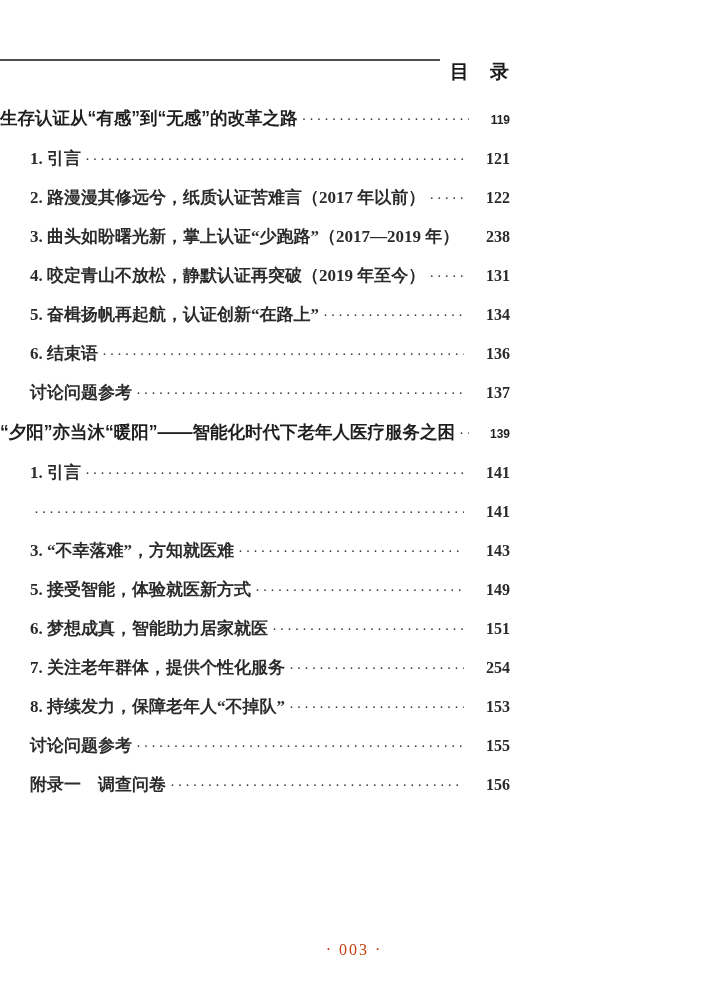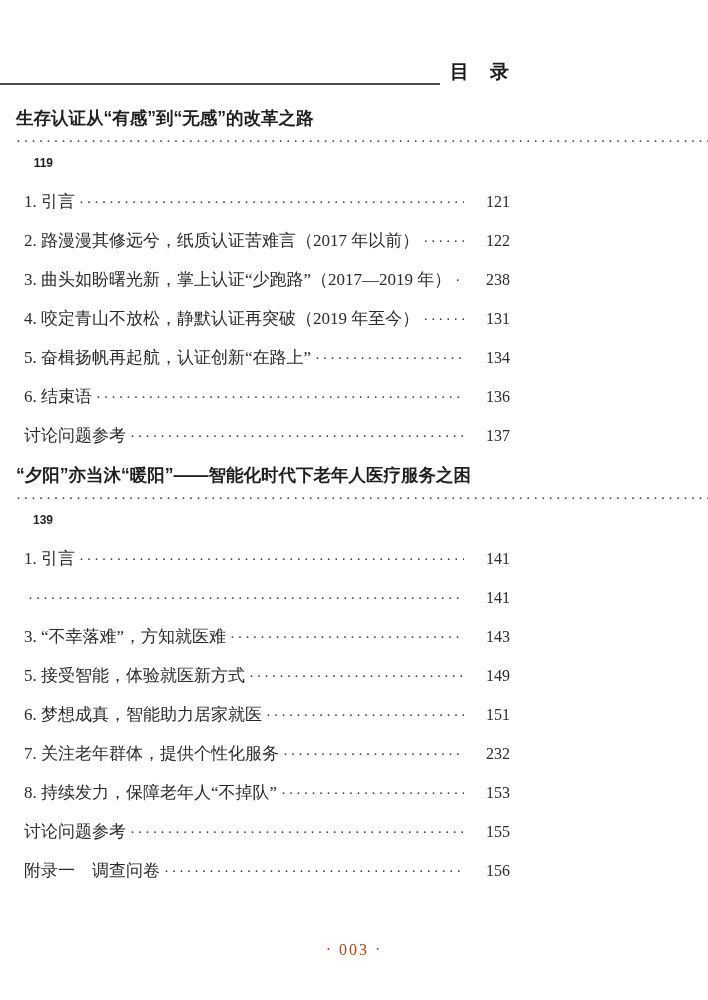--- a/index.html
+++ b/index.html
@@ -10,21 +10,21 @@
     font-family:"Liberation Serif","DejaVu Serif",serif;
     color:#2b2b2b;
     overflow:hidden;
   }
   
   .header-row{
     position:absolute;
     left:0;top:59px;
     width:510px;
     display:flex;
-    align-items:flex-end;
+    align-items:flex-start;
   }
   .header-rule{
     flex:1 1 auto;
     height:0;
     border-top:2px solid #4d4d4d;
     margin-right:10px;
   }
   .header-title{
     font-size:19px;
     font-weight:bold;
@@ -39,30 +39,29 @@
     width:510px;
   }
   .toc-row{
     display:flex;
     align-items:baseline;
     line-height:22px;
     margin-bottom:17px;
     white-space:nowrap;
   }
   .toc-row.title-row{
-    padding-left:12px;
     font-family:"Liberation Sans","DejaVu Sans",sans-serif;
     font-weight:bold;
     font-size:17.5px;
     color:#1f1f1f;
-    flex-direction:column;
   }
   .toc-row.sub-row{
-    padding-left:24px;
+    padding-left:30px;
     font-size:17px;
+    font-weight:bold;
   }
   .label{
     flex:0 0 auto;
     white-space:nowrap;
   }
   .leader{
     flex:1 1 auto;
     overflow:hidden;
     white-space:nowrap;
     margin:0 4px;
@@ -179,21 +178,21 @@
       <span class="pagenum">149</span>
     </div>
     <div class="toc-row sub-row">
       <span class="label">6. 梦想成真，智能助力居家就医</span>
       <span class="leader"></span>
       <span class="pagenum">151</span>
     </div>
     <div class="toc-row sub-row">
       <span class="label">7. 关注老年群体，提供个性化服务</span>
       <span class="leader"></span>
-      <span class="pagenum">232</span>
+      <span class="pagenum">254</span>
     </div>
     <div class="toc-row sub-row">
       <span class="label">8. 持续发力，保障老年人“不掉队”</span>
       <span class="leader"></span>
       <span class="pagenum">153</span>
     </div>
     <div class="toc-row sub-row">
       <span class="label">讨论问题参考</span>
       <span class="leader"></span>
       <span class="pagenum">155</span>

